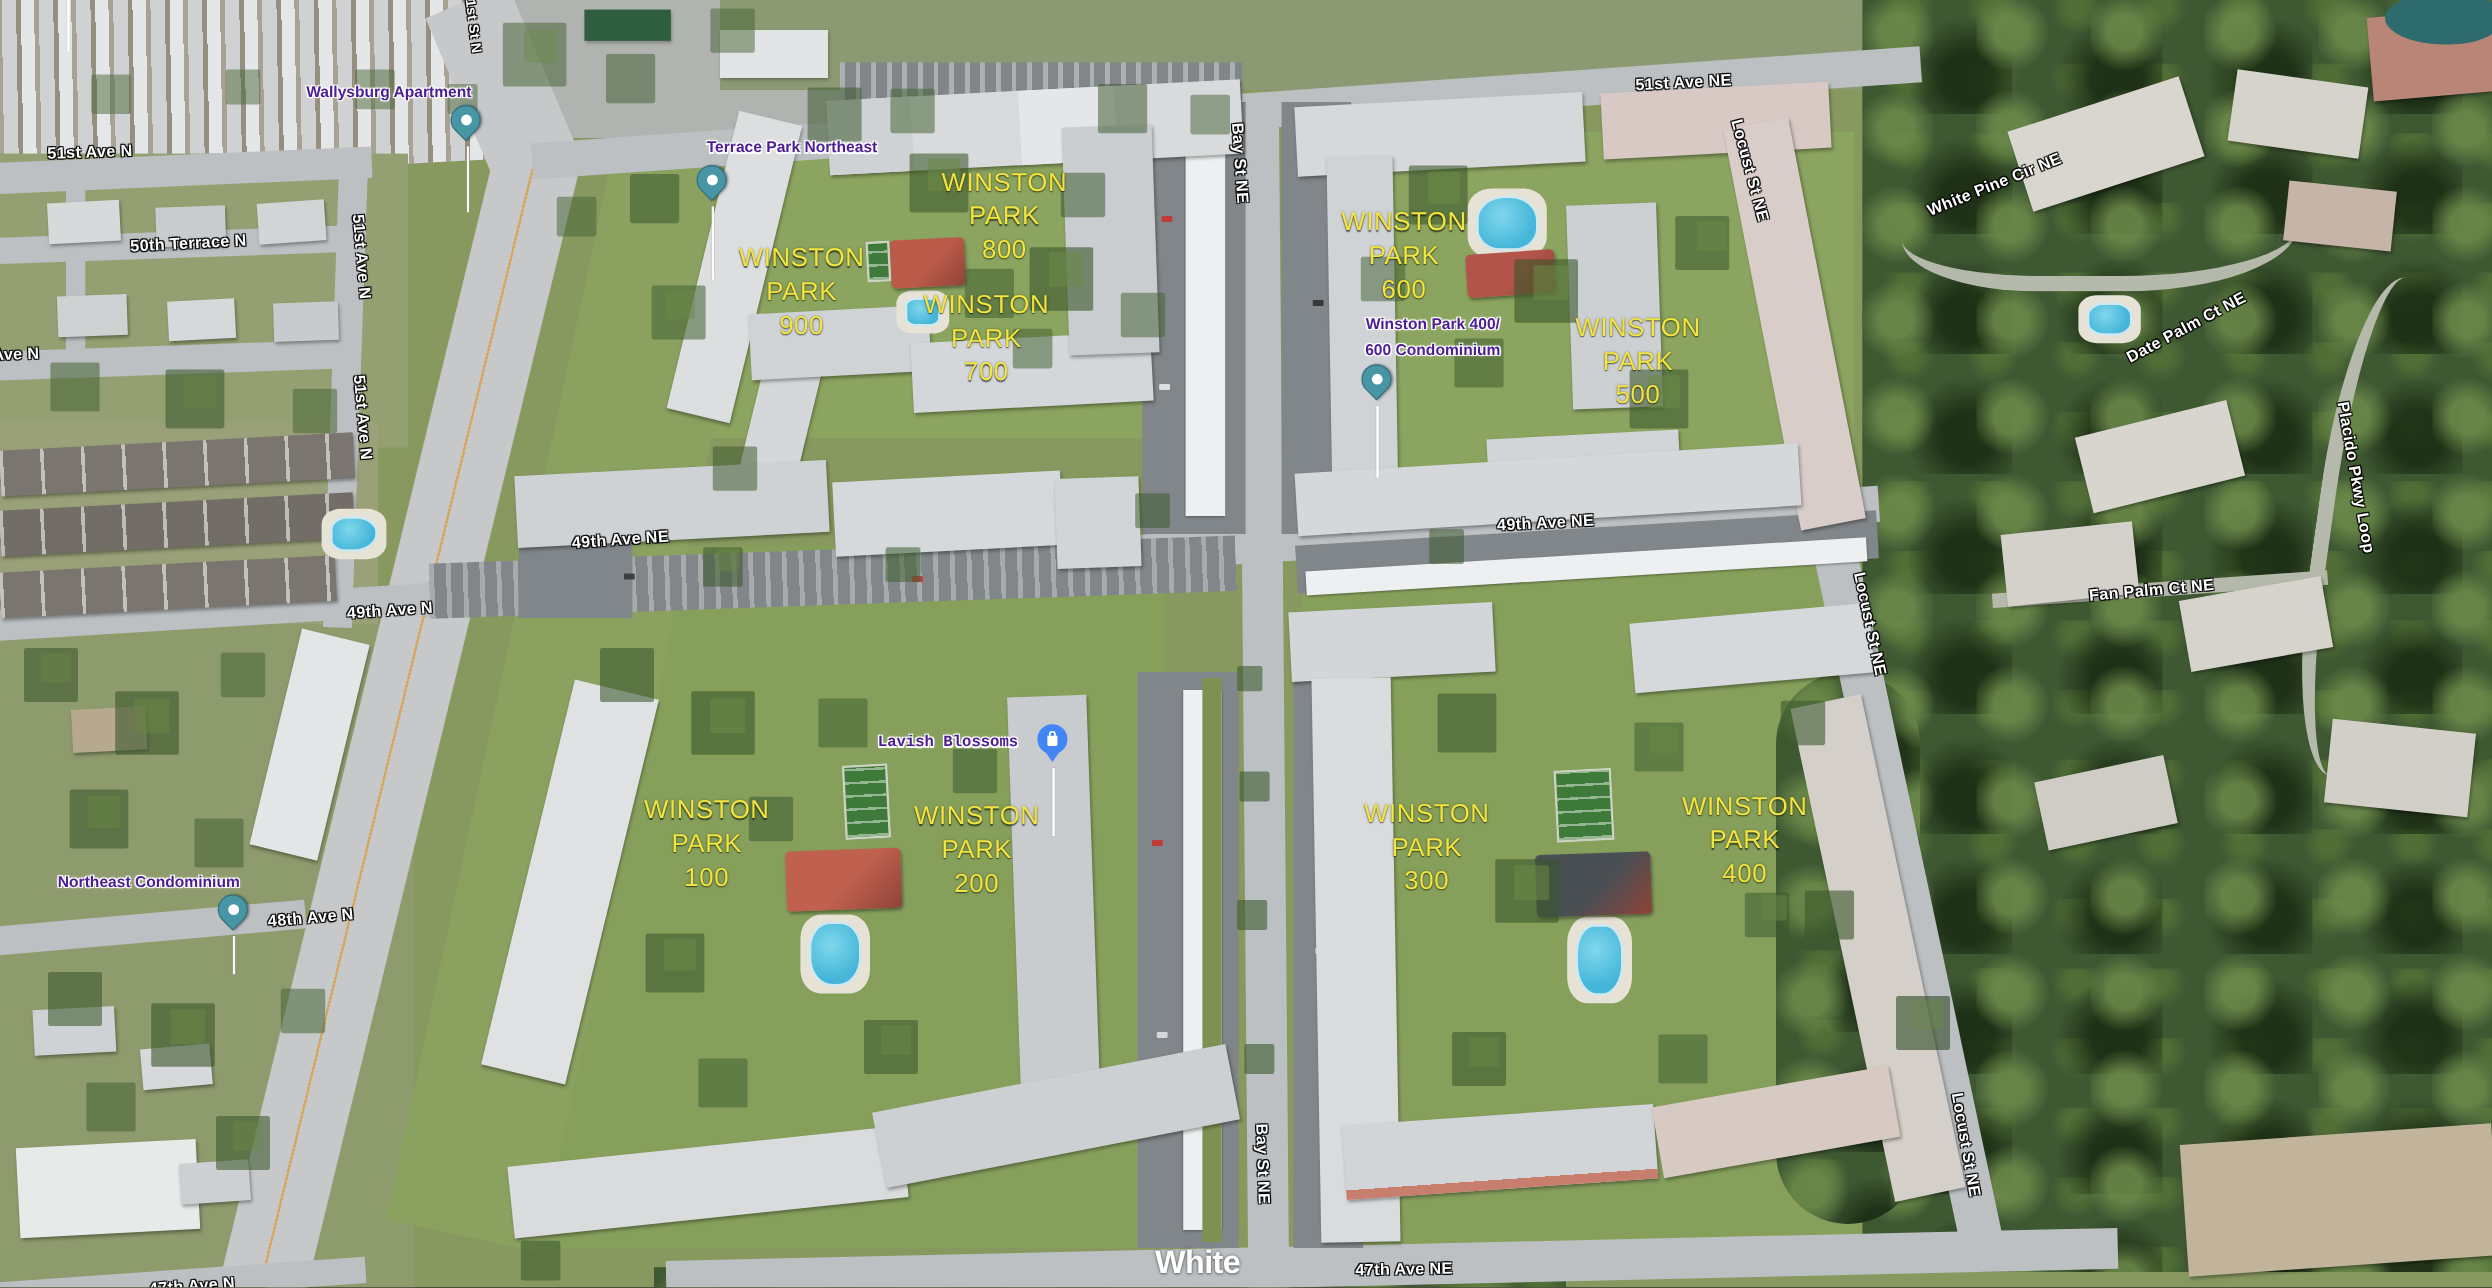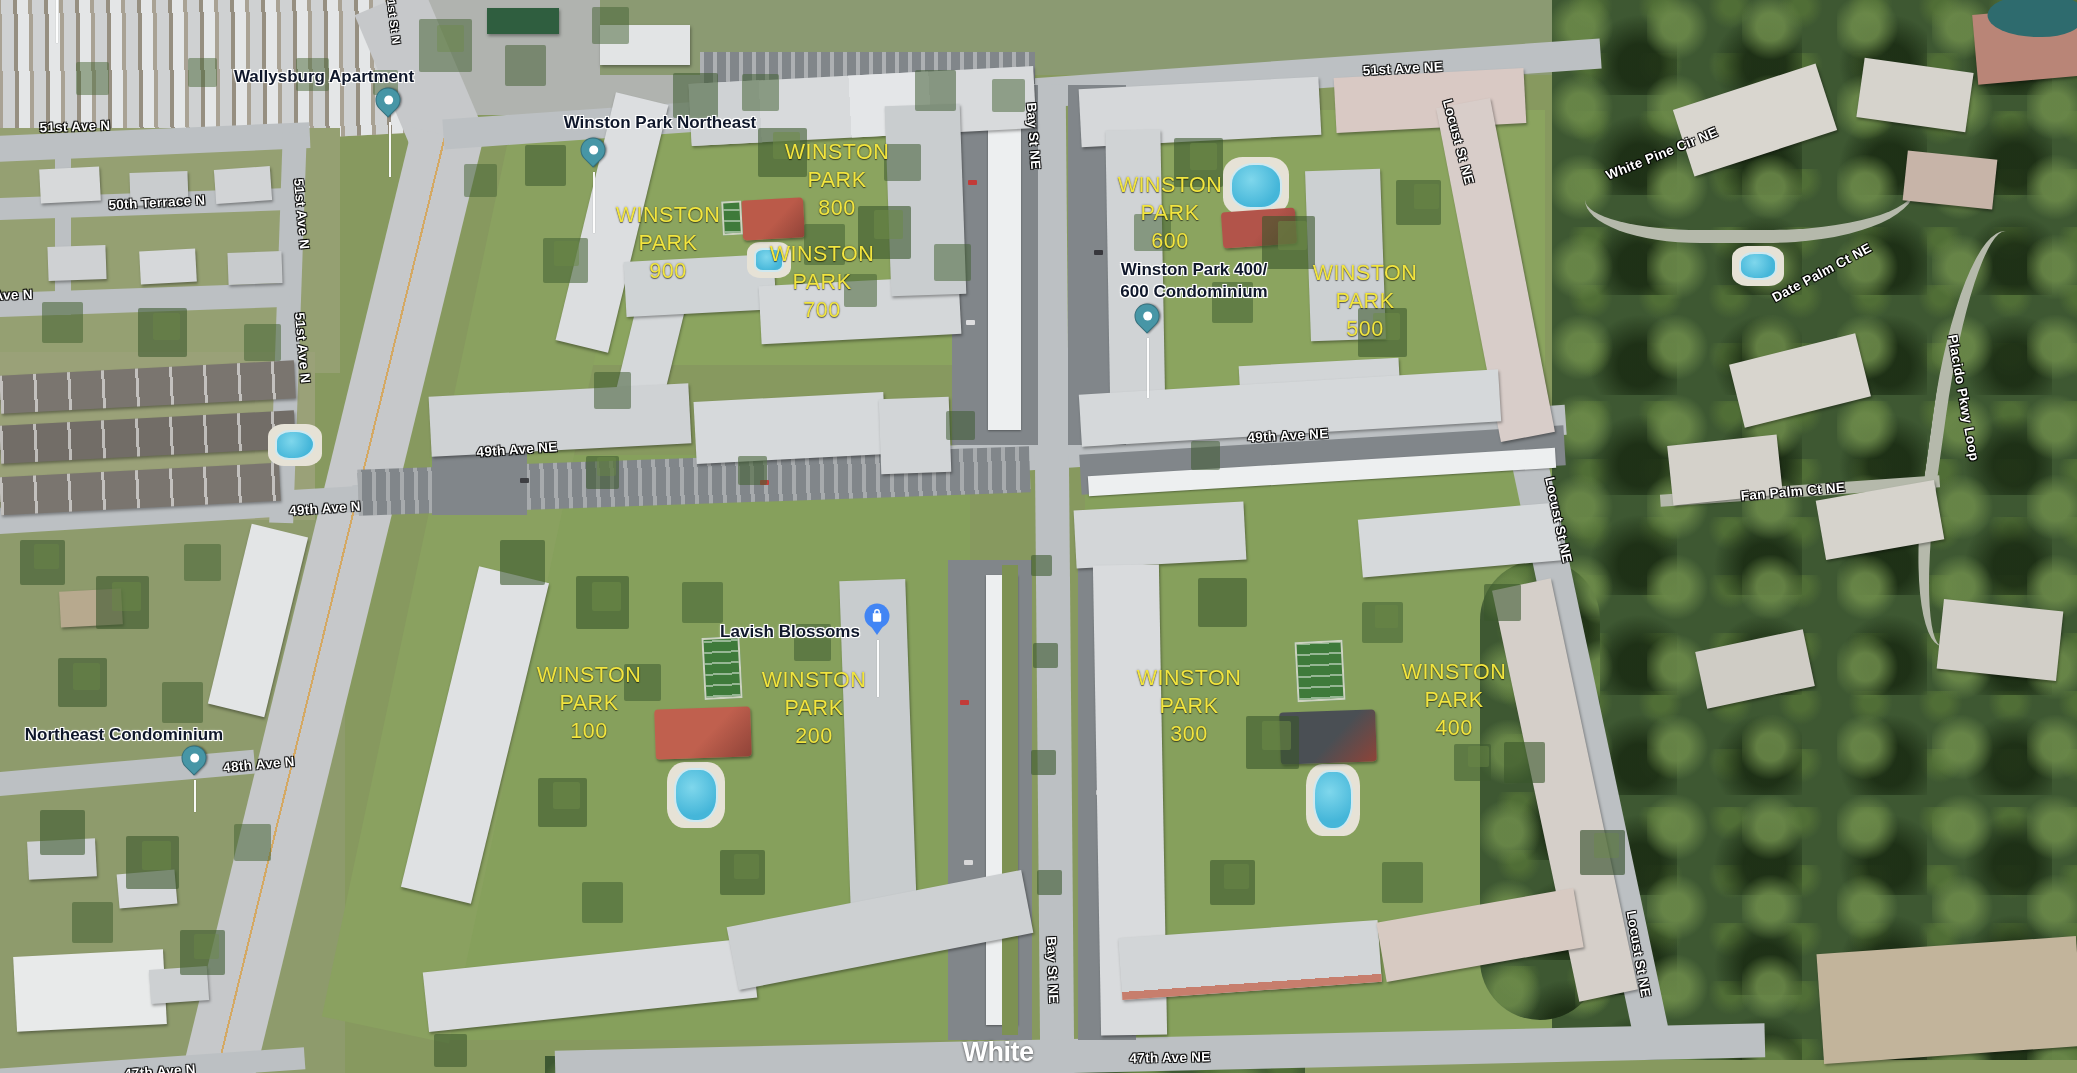--- a/index.html
+++ b/index.html
@@ -13,21 +13,21 @@
   .bldg{z-index:3;box-shadow:1px 2px 3px rgba(0,0,0,.35);}
   .court,.pool,.deck,.club{z-index:4;}
   .tree{z-index:5;}
   .car{z-index:3;height:5px;width:9px;border-radius:1px;opacity:.9;}
   .stem{position:absolute;width:2px;background:rgba(255,255,255,.93);z-index:7;box-shadow:0 0 1px rgba(0,0,0,.4);}
   .lbl{position:absolute;transform-origin:50% 50%;white-space:pre;text-align:center;line-height:1.18;}
   .street{z-index:9;color:#fff;font-weight:700;font-size:13.5px;letter-spacing:.3px;
     text-shadow:-1px -1px 0 rgba(0,0,0,.85),1px -1px 0 rgba(0,0,0,.85),-1px 1px 0 rgba(0,0,0,.85),1px 1px 0 rgba(0,0,0,.85),0 0 2px rgba(0,0,0,.6);}
   .district{z-index:8;color:#f2e53f;font-size:21.5px;line-height:28px;letter-spacing:.5px;
     text-shadow:0 1px 1px rgba(0,0,0,.55),0 0 2px rgba(40,30,0,.45);}
-  .place{z-index:10;color:#0f172a;font-weight:700;font-size:17px;line-height:22px;
+  .place{z-index:10;color:#4c1d95;font-weight:700;font-size:13px;line-height:22px;
     text-shadow:-1px -1px 0 #fff,1px -1px 0 #fff,-1px 1px 0 #fff,1px 1px 0 #fff,0 0 3px #fff;}
   .pin{position:absolute;z-index:11;}
   .pin-teal{width:23px;height:23px;background:#4796a6;border:1px solid #35707d;border-radius:50% 50% 50% 0;
     transform:translate(-50%,-50%) rotate(-45deg);box-shadow:1px 1px 2px rgba(0,0,0,.4);}
   .pin-teal::after{content:"";position:absolute;left:50%;top:50%;width:9px;height:9px;background:#fff;
     border-radius:50%;transform:translate(-50%,-50%);}
   .pin-shop{width:26px;height:26px;transform:translate(-50%,-50%);}
   .pin-shop .tail{position:absolute;left:50%;top:22px;transform:translateX(-50%);width:0;height:0;
     border:7px solid transparent;border-top:10px solid #4285f4;}
   #watermark{position:absolute;z-index:12;left:998px;top:1052px;transform:translate(-50%,-50%);
@@ -217,31 +217,31 @@
 200</div>
     <div class="lbl district" style="left: 1189px; top: 706px; transform: translate(-50%, -50%);">WINSTON
 PARK
 300</div>
     <div class="lbl district" style="left: 1454px; top: 700px; transform: translate(-50%, -50%);">WINSTON
 PARK
 400</div>
     <div class="lbl place" style="left: 324px; top: 77px; transform: translate(-50%, -50%);">Wallysburg Apartment</div>
     <div class="stem" style="left: 389px; top: 122px; height: 55px;"></div>
     <div class="pin pin-teal" style="left: 388px; top: 100px;"></div>
-    <div class="lbl place" style="left: 660px; top: 123px; transform: translate(-50%, -50%);">Winston Park Northeast</div>
+    <div class="lbl place" style="left: 660px; top: 123px; transform: translate(-50%, -50%);">Terrace Park Northeast</div>
     <div class="stem" style="left: 593px; top: 172px; height: 61px;"></div>
     <div class="pin pin-teal" style="left: 593px; top: 150px;"></div>
     <div class="lbl place" style="left: 1194px; top: 281px; transform: translate(-50%, -50%);">Winston Park 400/
 600 Condominium</div>
     <div class="stem" style="left: 1147px; top: 338px; height: 60px;"></div>
     <div class="pin pin-teal" style="left: 1147px; top: 316px;"></div>
     <div class="lbl place" style="left: 124px; top: 735px; transform: translate(-50%, -50%);">Northeast Condominium</div>
     <div class="stem" style="left: 194px; top: 780px; height: 32px;"></div>
     <div class="pin pin-teal" style="left: 194px; top: 758px;"></div>
-    <div class="lbl place" style="left: 790px; top: 632px; transform: translate(-50%, -50%);">Lavish Blossoms</div>
+    <div class="lbl place" style="left: 790px; top: 619px; transform: translate(-50%, -50%); font-family: Liberation Mono, monospace;">Lavish Blossoms</div>
     <div class="stem" style="left: 877px; top: 640px; height: 57px;"></div>
     <div class="pin pin-shop" style="left: 877px; top: 616px;"><svg width="26" height="26" viewBox="0 0 26 26">
         <circle cx="13" cy="13" r="12.5" fill="#4285f4"></circle>
         <path d="M8.8 10.2 h8.4 v7.3 a1.2 1.2 0 0 1 -1.2 1.2 h-6 a1.2 1.2 0 0 1 -1.2 -1.2 z" fill="#fff"></path>
         <path d="M10.8 10.5 V9 a2.2 2.2 0 0 1 4.4 0 v1.5" stroke="#fff" stroke-width="1.4" fill="none"></path>
       </svg><div class="tail"></div></div>
     <div class="deck" style="background: rgb(230, 226, 214); border-radius: 30%; width: 54px; height: 42px; left: 295px; top: 445px; transform: translate(-50%, -50%);"></div>
     <div class="pool" style="background: radial-gradient(circle at 40% 35%, rgb(127, 215, 236), rgb(69, 182, 217) 70%); border: 2px solid rgb(207, 232, 239); width: 36px; height: 26px; border-radius: 45% 55% 60% 40%; left: 295px; top: 445px; transform: translate(-50%, -50%);"></div>
     <div class="deck" style="background: rgb(230, 226, 214); border-radius: 30%; width: 44px; height: 36px; left: 769px; top: 260px; transform: translate(-50%, -50%);"></div>
     <div class="pool" style="background: radial-gradient(circle at 40% 35%, rgb(127, 215, 236), rgb(69, 182, 217) 70%); border: 2px solid rgb(207, 232, 239); width: 26px; height: 20px; border-radius: 30%; left: 769px; top: 260px; transform: translate(-50%, -50%);"></div>

